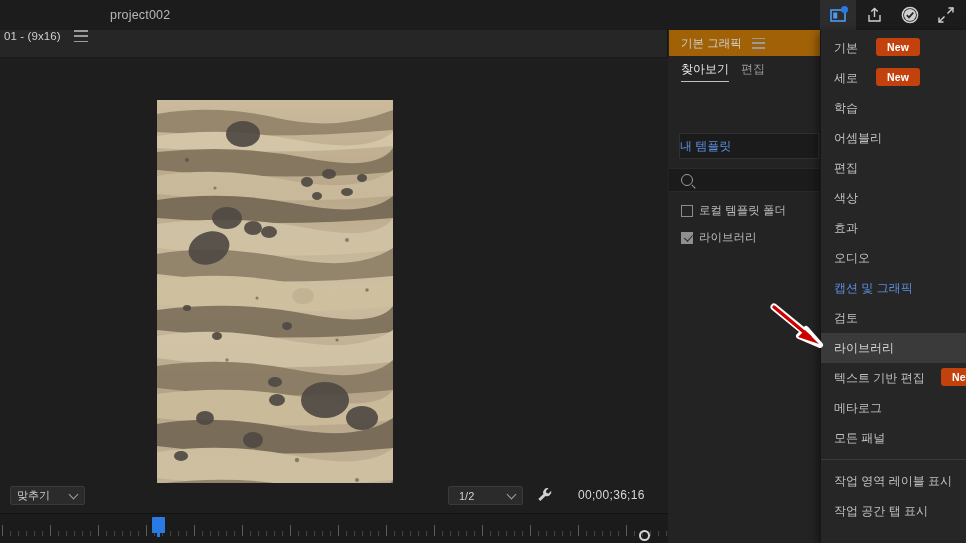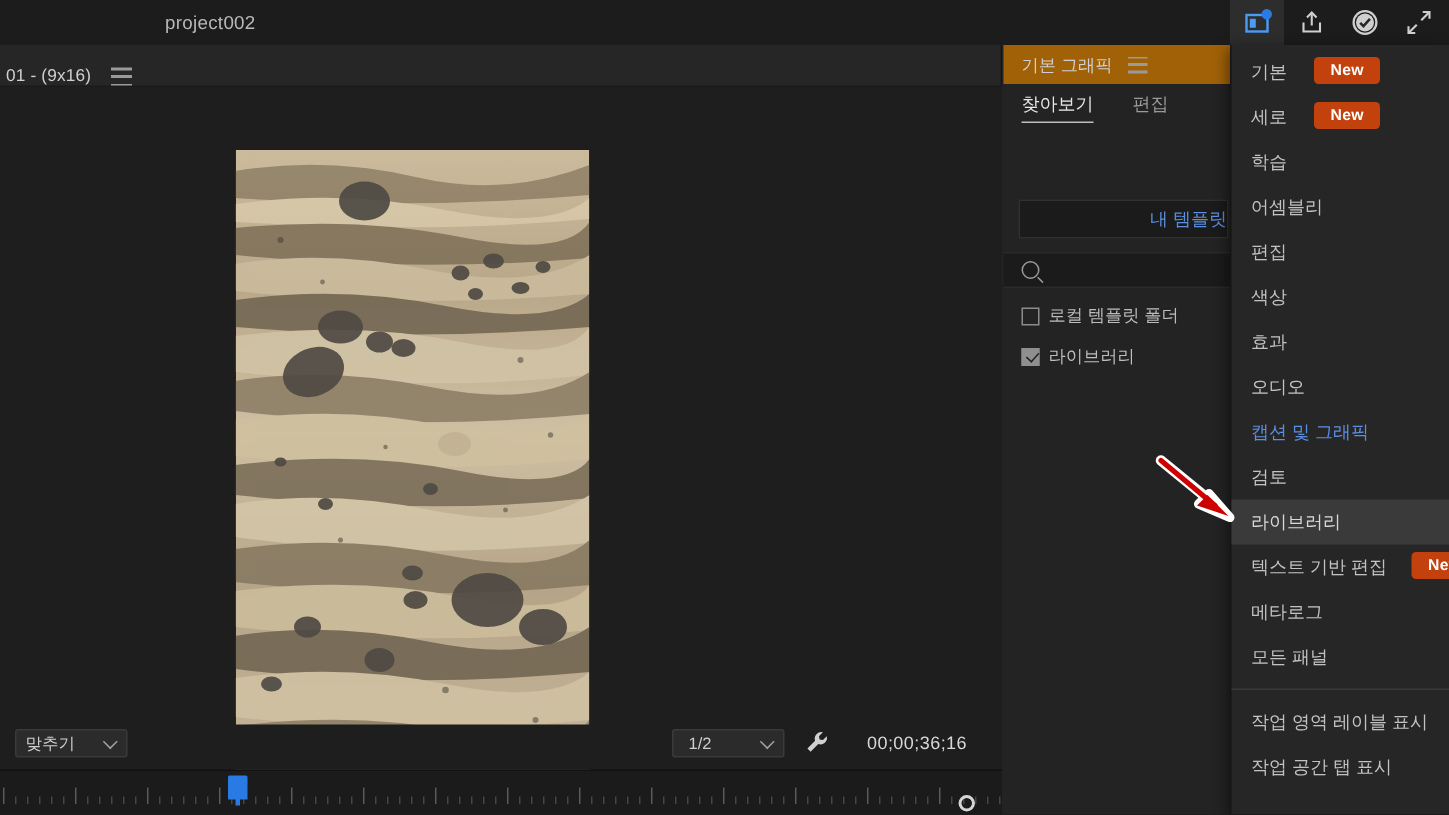--- a/index.html
+++ b/index.html
@@ -36,21 +36,21 @@
   }
 
   
   .prog-panel {
     position: absolute; left: 0; top: 30px; width: 668px; height: 483px;
     background: #232323; border-right: 1px solid #151515;
   }
   .prog-tabbar {
     position: absolute; left: 0; top: 0; width: 100%; height: 28px;
     background: #262626; border-bottom: 1px solid #1a1a1a;
-    display: flex; align-items: flex-end;
+    display: flex; align-items: flex-start;
   }
   .prog-tab {
     font-size: 11.5px; color: #d0d0d0; padding-left: 4px; letter-spacing: .1px;
   }
   .hamb {
     margin-left: 13px; width: 14px; height: 12px;
     display: flex; flex-direction: column; justify-content: space-between;
     cursor: pointer;
   }
   .hamb span { display: block; height: 1.5px; background: #9a9a9a; width: 100%; }
@@ -128,29 +128,29 @@
     display: flex; align-items: center; padding-left: 12px;
     background: #a16207;
   }
   .eg-title { font-size: 11.5px; color: #cfcfcf; }
   .eg-menu { margin-left: 10px; width: 13px; height: 11px;
     display: flex; flex-direction: column; justify-content: space-between; cursor: pointer; }
   .eg-menu span { display: block; height: 1.5px; background: #9a9a9a; width: 100%; }
 
   .eg-tabs {
     position: absolute; left: 0; top: 26px; width: 100%; height: 30px;
-    display: flex; align-items: center; padding-left: 12px; gap: 26px;
+    display: flex; align-items: center; padding-left: 12px; gap: 12px;
   }
   .eg-tab { font-size: 12px; color: #9a9a9a; cursor: pointer; padding-bottom: 3px; }
   .eg-tab.sel { color: #e6e6e6; border-bottom: 1.5px solid #c0c0c0; }
 
   .mytpl-row {
     position: absolute; left: 10px; top: 103px; width: 140px; height: 26px;
     background: #1b1b1b; border: 1px solid #303030;
-    display: flex; align-items: center; justify-content: flex-end;
+    display: flex; align-items: center; justify-content: flex-start;
     cursor: pointer;
   }
   .mytpl-row span { font-size: 12px; color: #5b8fe0; }
 
   .search-row {
     position: absolute; left: 0px; top: 138px; width: 297px; height: 24px;
     background: #1b1b1b; border-top: 1px solid #2a2a2a; border-bottom: 1px solid #2a2a2a;
     display: flex; align-items: center; padding-left: 12px; cursor: text;
   }
   .mag {

